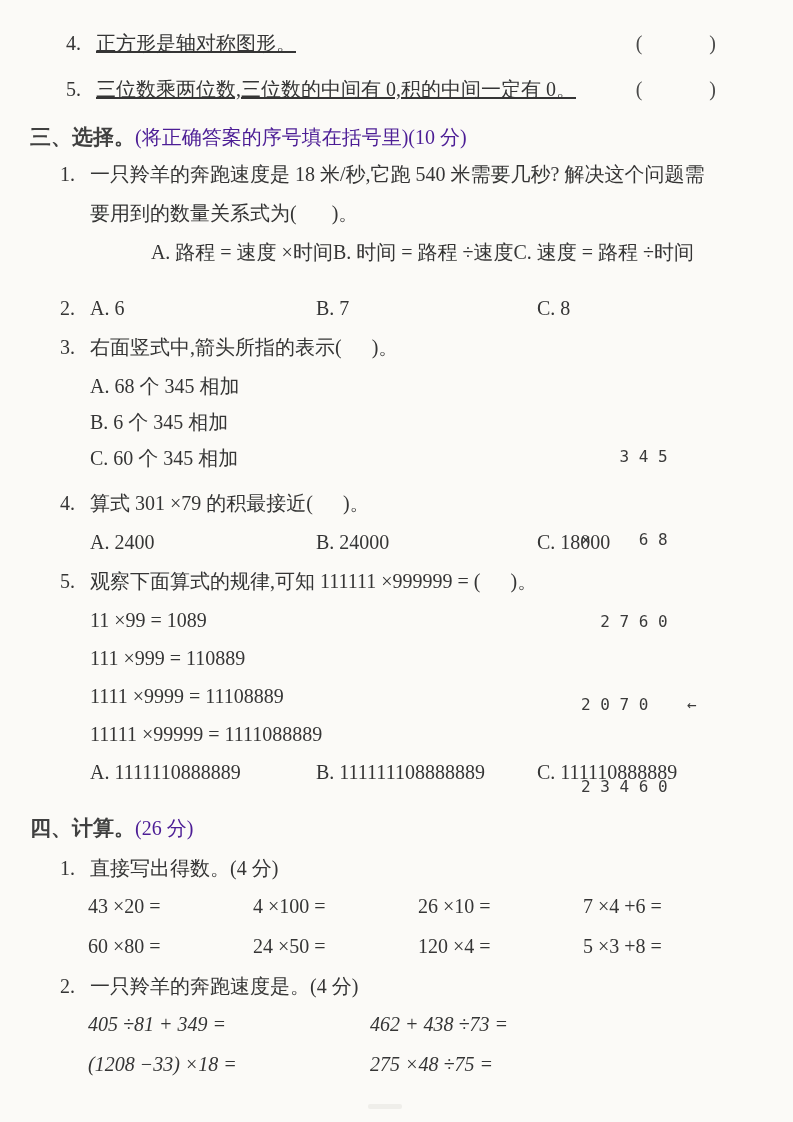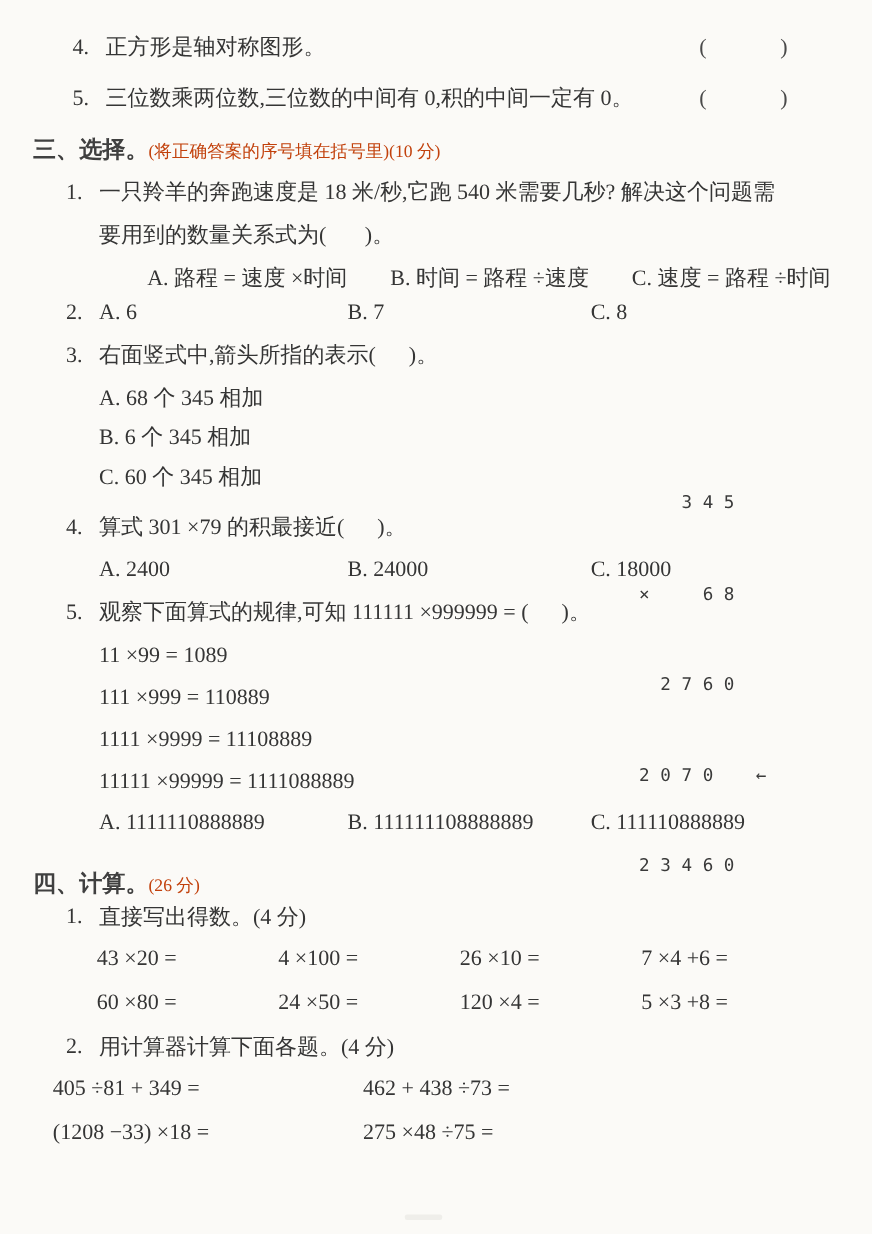--- a/index.html
+++ b/index.html
@@ -13,53 +13,53 @@
     font-family:"Liberation Serif","DejaVu Serif",serif;
     font-size:20px;
     padding-top:30px;
     overflow:hidden;
   }
   .pre { white-space:pre-wrap; }
 
   
   .judge-row { display:flex; align-items:flex-start; padding-left:66px; padding-right:76px; margin-bottom:19px; line-height:27px; }
   .judge-row .num { width:30px; flex:0 0 30px; }
-  .judge-row .jtext { flex:1; }
+  .judge-row .jtext { flex:1;text-decoration:underline; }
   .judge-row .bracket { margin-left:auto; letter-spacing:1px; color:#4a4a4a; }
 
   
   .sec-heading { padding-left:30px; line-height:29px; margin-top:12px; margin-bottom:9px; }
   .sec-heading .hlabel { font-family:"Liberation Sans","DejaVu Sans",sans-serif; font-weight:700; color:#404040; font-size:21px; }
-  .sec-heading .kaiti { color:#c2410c; font-size:16px; }
+  .sec-heading .kaiti { color:#4c1d95; font-size:20px; }
 
   
   .q-row { display:flex; align-items:flex-start; padding-left:60px; padding-right:20px; }
   .q-row .num { width:30px; flex:0 0 30px; line-height:27px; }
   .qbody { flex:1; min-width:0; }
   .qline { line-height:27px; margin-bottom:12px; }
 
-  .opts-flex { display:flex; justify-content:flex-end; padding-right:18px; line-height:27px; margin-bottom:4px;gap:39px; }
+  .opts-flex { display:flex; justify-content:center; padding-right:18px; line-height:27px; margin-bottom:29px; }
   .opts-grid3 { display:grid; grid-template-columns:210px 205px 1fr; line-height:27px; margin-bottom:12px;gap:16px; }
   .opt-stack { line-height:27px; margin-bottom:9px; }
   .q4-block { margin-top:9px; }
   .pattern-line { line-height:27px; margin-bottom:11px; }
 
   
   .vmult {
     position:absolute; left:581px; top:388px;
     font-family:"DejaVu Sans Mono","Liberation Mono",monospace;
     font-size:16px; line-height:27.5px;
     white-space:pre; color:#3a3a3a;
   }
 
   
   .calc-grid4 { display:grid; grid-template-columns:165px 165px 165px 1fr; padding-left:88px; padding-right:20px; line-height:27px; margin-bottom:13px; }
-  .calc-grid2 { display:grid; grid-template-columns:282px 1fr; padding-left:48px; padding-right:20px; line-height:27px; margin-bottom:13px; }
+  .calc-grid2 { display:grid; grid-template-columns:282px 1fr; padding-left:88px; padding-right:20px; line-height:27px; margin-bottom:13px;font-style:italic; }
   .sub-title { margin-bottom:11px; }
-  .h4-block { margin-top:15px; margin-bottom:0; }
+  .h4-block { margin-top:15px; margin-bottom:12px; }
   .sub2-block { margin-top:10px; }
 
   .scan-artifact { position:absolute; left:368px; top:1104px; width:34px; height:5px; background:#efeeea; border-radius:2px; }
 </style>
 </head>
 <body>
 
 <div class="page">
 
   <div class="judge-row">
@@ -166,21 +166,21 @@
   <div class="calc-grid4">
     <span class="pre">60 ×80 =</span>
     <span class="pre">24 ×50 =</span>
     <span class="pre">120 ×4 =</span>
     <span class="pre">5 ×3 +8 =</span>
   </div>
 
   <div class="q-row sub-title sub2-block">
     <span class="num">2.</span>
     <div class="qbody">
-      <span class="pre">用计算器计算下面各题。</span><span class="kaiti pre">(4 分)</span>
+      <span class="pre">一只羚羊的奔跑速度是。</span><span class="kaiti pre">(4 分)</span>
     </div>
   </div>
   <div class="calc-grid2">
     <span class="pre">405 ÷81 + 349 =</span>
     <span class="pre">462 + 438 ÷73 =</span>
   </div>
   <div class="calc-grid2">
     <span class="pre">(1208 −33) ×18 =</span>
     <span class="pre">275 ×48 ÷75 =</span>
   </div>

